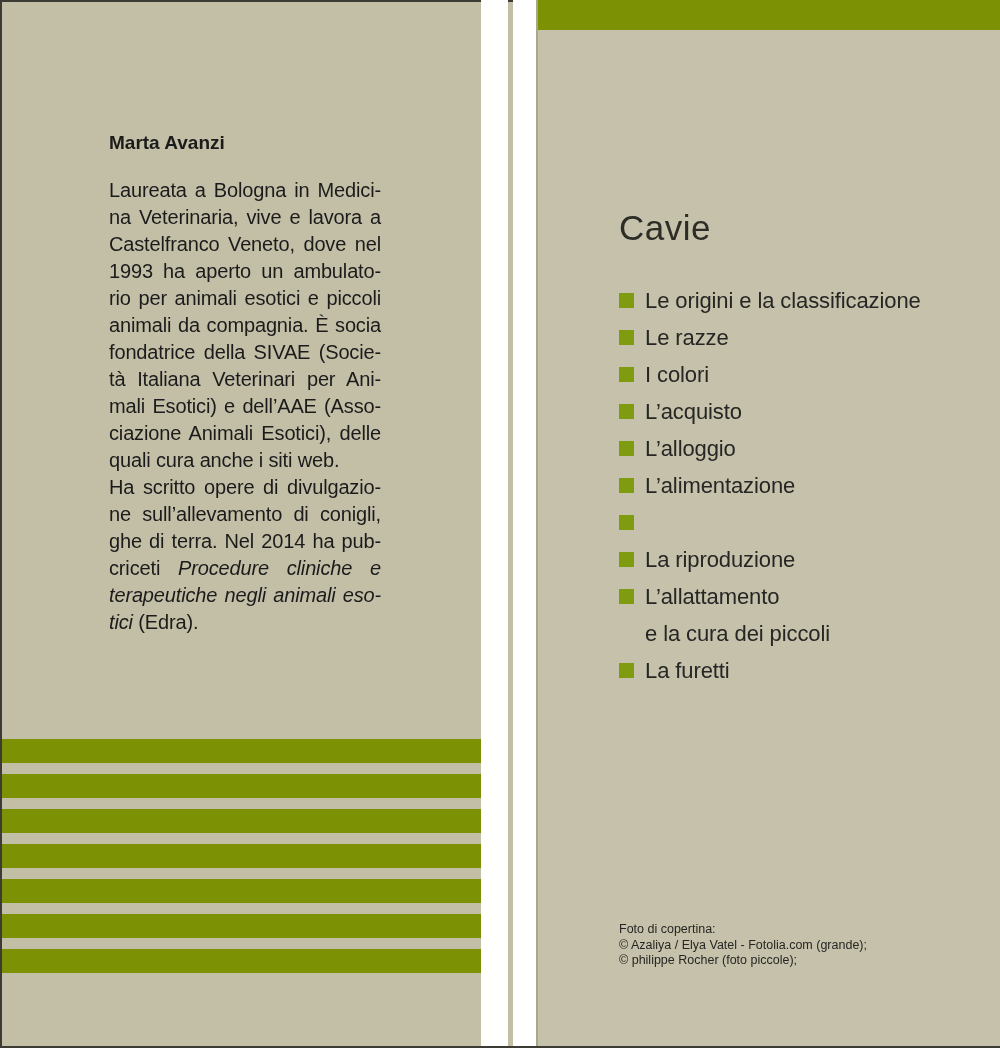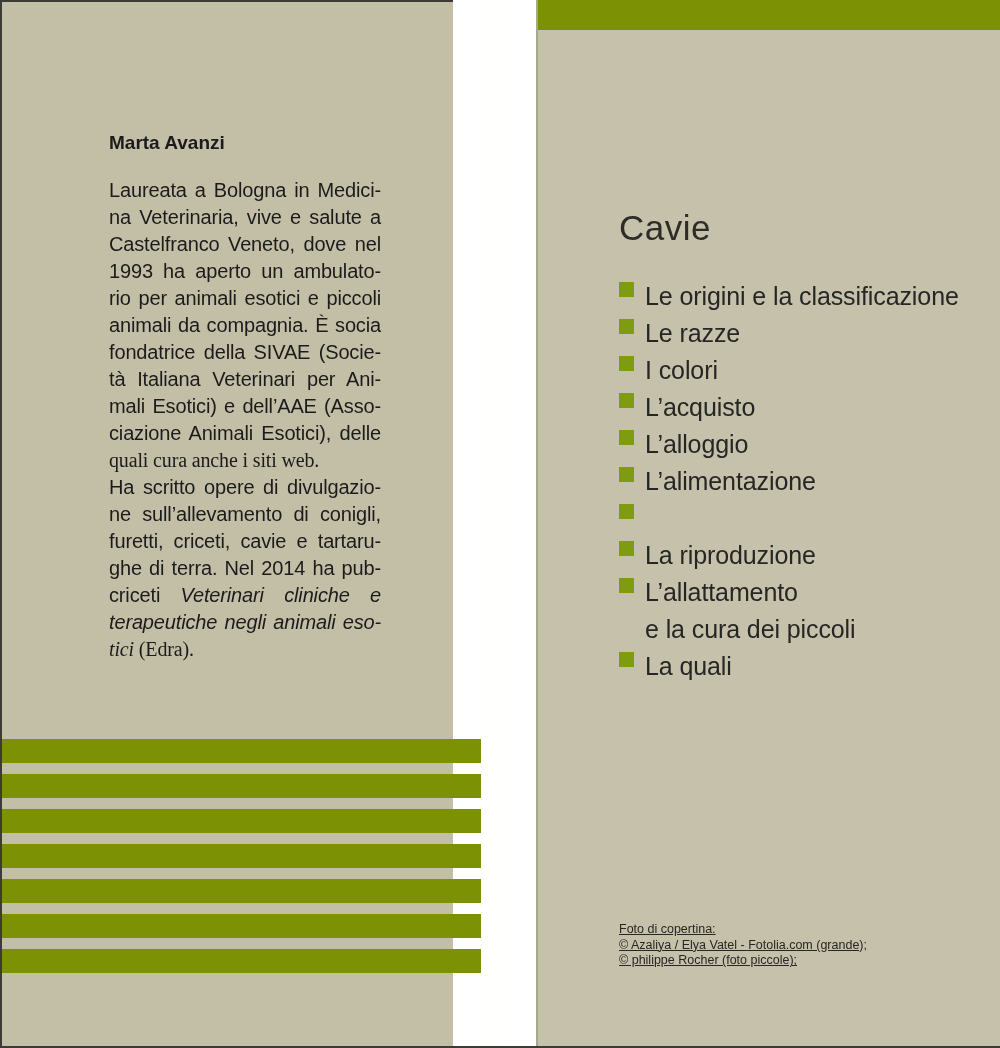--- a/index.html
+++ b/index.html
@@ -14,21 +14,21 @@
   *{margin:0;padding:0;box-sizing:border-box;}
   html,body{background:#ffffff;}
   body{font-family:"Liberation Sans","DejaVu Sans",sans-serif;color:var(--ink);}
   .canvas{position:relative;width:1000px;height:1048px;background:#ffffff;overflow:hidden;}
 
   
   .canvas::after{content:"";position:absolute;left:0;right:0;bottom:0;height:2px;background:var(--edge);}
 
   .panel{position:absolute;top:0;height:1048px;}
   .panel-left{
-    left:0;width:453px;background:var(--left-bg);
+    left:0;width:513px;background:var(--left-bg);
     border-top:2px solid var(--edge);
     border-left:2px solid var(--edge);
     padding-left:37px;
   }
   .gutter{position:absolute;left:481px;top:0;width:27px;height:1048px;background:#fffffd;}
   .panel-right{
     left:536px;width:553px;background:var(--right-bg);
     border-left:2px solid #a6a88c;
   }
   .green-band{position:absolute;left:0;right:0;top:0;height:30px;background:var(--green);}
@@ -36,61 +36,60 @@
   
   .author-name{
     position:absolute;left:107px;top:130px;
     font-size:19px;font-weight:bold;letter-spacing:0;color:var(--ink);
   }
   .bio{
     position:absolute;left:107px;top:175px;width:272px;
     font-size:20px;line-height:27px;letter-spacing:-0.15px;color:var(--ink);
   }
   .bio-line{text-align:justify;text-align-last:justify;}
-  .bio-line.para-end{text-align-last:left;font-family:Liberation Serif, serif;}
+  .bio-line.para-end{text-align-last:left;}
   .bio-line em{font-style:italic;}
 
   .stripes{position:absolute;left:0;top:737px;width:481px;height:234px;}
   .stripe{position:absolute;left:0;width:100%;height:24px;background:var(--green);}
 
   
   .book-title{
     position:absolute;left:81px;top:208px;
     font-size:35px;font-weight:300;letter-spacing:0.5px;color:#2d2d28;
   }
   .toc{position:absolute;left:81px;top:282px;}
-  .toc-row{display:flex;height:37px;font-size:25px;letter-spacing:-0.1px;color:var(--ink-soft);}
+  .toc-row{display:flex;align-items:center;height:37px;font-size:22px;letter-spacing:-0.1px;color:var(--ink-soft);}
   .toc-bullet{width:15px;height:15px;background:var(--green-bullet);margin-right:11px;flex:0 0 auto;}
   .toc-row.indent{padding-left:26px;}
-  .credits{position:absolute;left:81px;top:922px;font-size:12.5px;line-height:15.7px;color:var(--ink-soft);text-decoration:underline;}
+  .credits{position:absolute;left:81px;top:922px;font-size:12.5px;line-height:15.7px;color:var(--ink-soft);}
 </style>
 </head>
 <body>
 
 <div class="canvas">
 
   <section class="panel panel-left">
     <h2 class="author-name">Marta Avanzi</h2>
     <div class="bio" id="bio">
         <div class="bio-line"><span>Laureata a Bologna in Medici-</span></div>
-        <div class="bio-line"><span>na Veterinaria, vive e salute a</span></div>
+        <div class="bio-line"><span>na Veterinaria, vive e lavora a</span></div>
         <div class="bio-line"><span>Castelfranco Veneto, dove nel</span></div>
         <div class="bio-line"><span>1993 ha aperto un ambulato-</span></div>
         <div class="bio-line"><span>rio per animali esotici e piccoli</span></div>
         <div class="bio-line"><span>animali da compagnia. È socia</span></div>
         <div class="bio-line"><span>fondatrice della SIVAE (Socie-</span></div>
         <div class="bio-line"><span>tà Italiana Veterinari per Ani-</span></div>
         <div class="bio-line"><span>mali Esotici) e dell’AAE (Asso-</span></div>
         <div class="bio-line"><span>ciazione Animali Esotici), delle</span></div>
         <div class="bio-line para-end"><span>quali cura anche i siti web.</span></div>
         <div class="bio-line"><span>Ha scritto opere di divulgazio-</span></div>
         <div class="bio-line"><span>ne sull’allevamento di conigli,</span></div>
-        <div class="bio-line"><span>furetti, criceti, cavie e tartaru-</span></div>
         <div class="bio-line"><span>ghe di terra. Nel 2014 ha pub-</span></div>
-        <div class="bio-line"><span>criceti </span><em>Veterinari cliniche e</em></div>
+        <div class="bio-line"><span>criceti </span><em>Procedure cliniche e</em></div>
         <div class="bio-line"><em>terapeutiche negli animali eso-</em></div>
         <div class="bio-line para-end"><em>tici</em><span> (Edra).</span></div>
       </div>
     <div class="stripes" id="stripes">
         <div class="stripe" style="top: 0px;"></div>
         <div class="stripe" style="top: 35px;"></div>
         <div class="stripe" style="top: 70px;"></div>
         <div class="stripe" style="top: 105px;"></div>
         <div class="stripe" style="top: 140px;"></div>
         <div class="stripe" style="top: 175px;"></div>
@@ -137,21 +136,21 @@
         </div>
         <div class="toc-row">
           <span class="toc-bullet"></span>
           <span class="toc-label">L’allattamento</span>
         </div>
         <div class="toc-row indent">
           <span class="toc-label">e la cura dei piccoli</span>
         </div>
         <div class="toc-row">
           <span class="toc-bullet"></span>
-          <span class="toc-label">La quali</span>
+          <span class="toc-label">La furetti</span>
         </div>
       </div>
     <div class="credits" id="credits">
         <div class="credit-line">Foto di copertina:</div>
         <div class="credit-line">© Azaliya / Elya Vatel - Fotolia.com (grande);</div>
         <div class="credit-line">© philippe Rocher (foto piccole);</div>
       </div>
   </section>
 
 </div>

